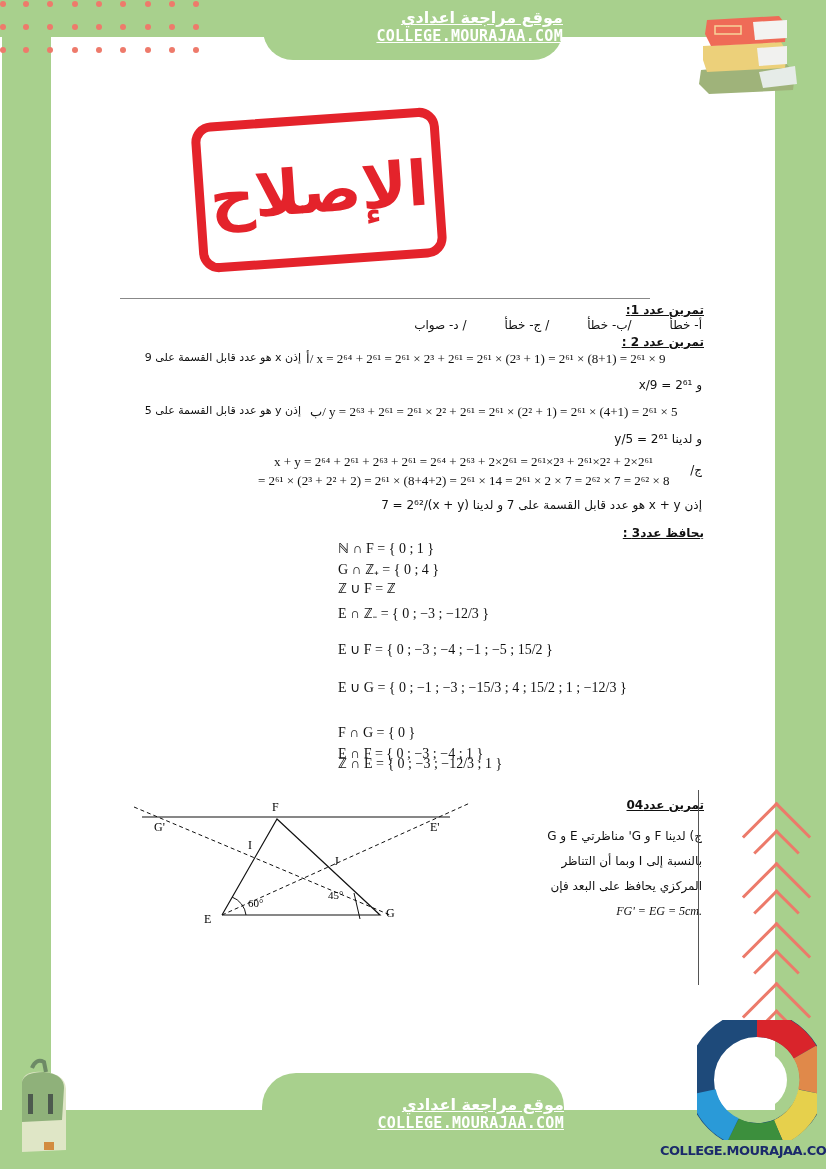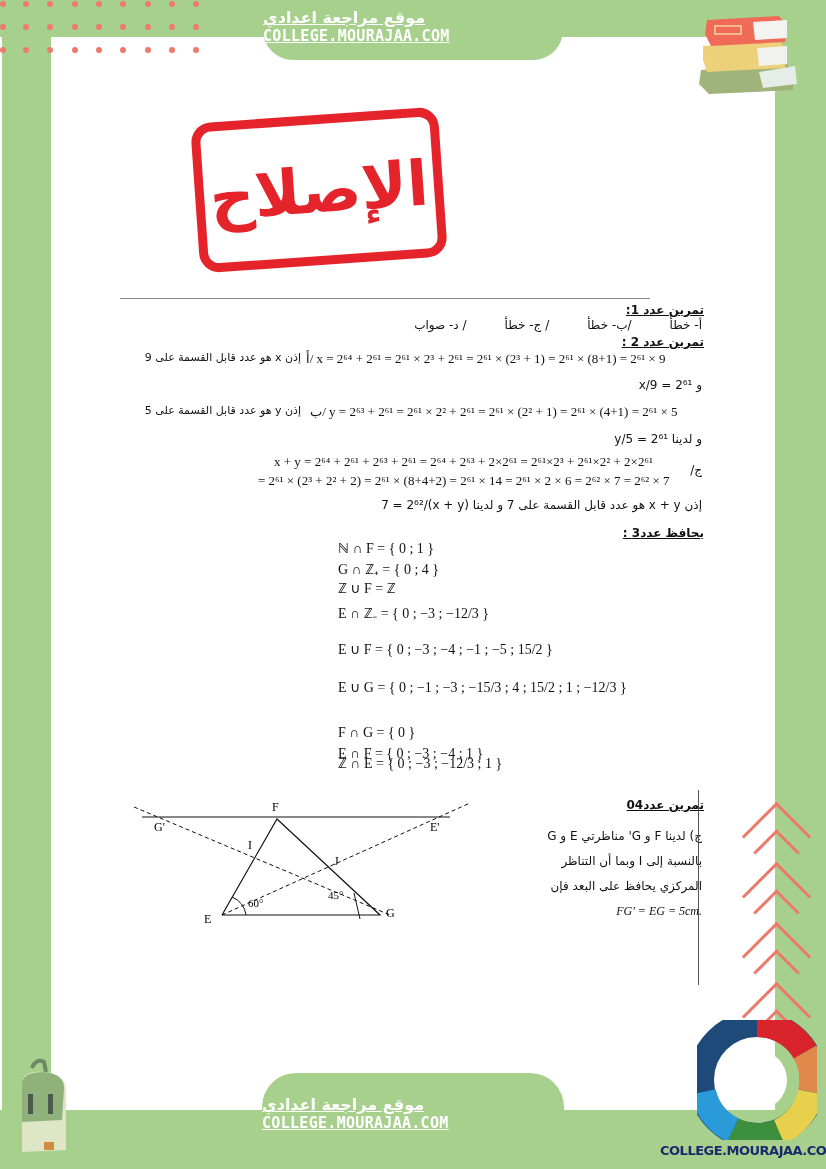--- a/index.html
+++ b/index.html
@@ -3,21 +3,21 @@
 <meta charset="utf-8">
 <style>
   html,body{margin:0;padding:0;}
   body{width:826px;height:1169px;position:relative;overflow:hidden;background:#ffffff;font-family:"DejaVu Serif",serif;color:#111;}
   .green{background:#a8d08d;position:absolute;}
   #top-band{left:0;top:0;width:826px;height:37px;}
   #left-strip{left:2px;top:0;width:49px;height:1169px;}
   #right-strip{left:775px;top:37px;width:51px;height:1132px;}
   #bottom-band{left:0;top:1110px;width:826px;height:59px;}
   .dot{position:absolute;width:6px;height:6px;border-radius:50%;background:#ee7a6b;}
-  .tab{position:absolute;background:#a8d08d;text-align:left;color:#fff;font-family:"DejaVu Sans",sans-serif;}
+  .tab{position:absolute;background:#a8d08d;text-align:right;color:#fff;font-family:"DejaVu Sans",sans-serif;}
   #header-tab{left:263px;top:0;width:300px;height:60px;border-radius:0 0 30px 30px;}
   #footer-tab{left:262px;top:1073px;width:302px;height:96px;border-radius:34px 34px 0 0;}
   .tab .ar{font-size:16px;font-weight:bold;text-decoration:underline;direction:rtl;display:block;}
   .tab .en{font-size:15px;font-weight:bold;text-decoration:underline;letter-spacing:0.3px;display:block;font-family:"DejaVu Sans Mono",monospace;}
   #header-tab .ar{margin-top:8px;}
   #footer-tab .ar{margin-top:22px;}
   .stamp{position:absolute;left:195px;top:115px;width:248px;height:150px;border:9px solid #e4232b;border-radius:20px;transform:rotate(-4deg);box-sizing:border-box;display:flex;align-items:center;justify-content:center;}
   .stamp span{color:#e4232b;font-family:"DejaVu Sans",sans-serif;font-weight:bold;font-size:62px;direction:rtl;}
   .rule{position:absolute;left:120px;top:298px;width:530px;height:1px;background:#888;}
   .line{position:absolute;white-space:nowrap;font-size:12px;}
@@ -101,21 +101,21 @@
 
 <div class="line rtl h" style="right:122px;top:335px">تمرين عدد 2 :</div>
 <div class="line math" style="left:306px;top:351px;direction:ltr">أ/  x = 2⁶⁴ + 2⁶¹ = 2⁶¹ × 2³ + 2⁶¹ = 2⁶¹ × (2³ + 1) = 2⁶¹ × (8+1) = 2⁶¹ × 9</div>
 <div class="line rtl" style="right:525px;top:351px;font-size:11px">إذن x هو عدد قابل القسمة على 9</div>
 <div class="line rtl" style="right:124px;top:378px">و  x/9 = 2⁶¹</div>
 <div class="line math" style="left:310px;top:404px">ب/  y = 2⁶³ + 2⁶¹ = 2⁶¹ × 2² + 2⁶¹ = 2⁶¹ × (2² + 1) = 2⁶¹ × (4+1) = 2⁶¹ × 5</div>
 <div class="line rtl" style="right:525px;top:404px;font-size:11px">إذن y هو عدد قابل القسمة على 5</div>
 <div class="line rtl" style="right:124px;top:432px">و لدينا  y/5 = 2⁶¹</div>
 <div class="line rtl" style="right:124px;top:463px">ج/</div>
 <div class="line math" style="left:274px;top:454px">x + y = 2⁶⁴ + 2⁶¹ + 2⁶³ + 2⁶¹ = 2⁶⁴ + 2⁶³ + 2×2⁶¹ = 2⁶¹×2³ + 2⁶¹×2² + 2×2⁶¹</div>
-<div class="line math" style="left:258px;top:473px">= 2⁶¹ × (2³ + 2² + 2) = 2⁶¹ × (8+4+2) = 2⁶¹ × 14 = 2⁶¹ × 2 × 6 = 2⁶² × 7 = 2⁶² × 7</div>
+<div class="line math" style="left:258px;top:473px">= 2⁶¹ × (2³ + 2² + 2) = 2⁶¹ × (8+4+2) = 2⁶¹ × 14 = 2⁶¹ × 2 × 7 = 2⁶² × 7 = 2⁶² × 8</div>
 <div class="line rtl" style="right:124px;top:498px">إذن x + y هو عدد قابل القسمة على 7 و لدينا  (x + y)/7 = 2⁶²</div>
 
 <div class="line rtl h" style="right:122px;top:526px">يحافظ عدد3 :</div>
 <div class="line setline" style="left:338px;top:538px">ℕ ∩ F = { 0 ; 1 }</div>
 <div class="line setline" style="left:338px;top:559px">G ∩ ℤ₊ = { 0 ; 4 }</div>
 <div class="line setline" style="left:338px;top:578px">ℤ ∪ F = ℤ</div>
 <div class="line setline" style="left:338px;top:603px">E ∩ ℤ₋ = { 0 ; −3 ; −12/3 }</div>
 <div class="line setline" style="left:338px;top:641px">E ∪ F = { 0 ; −3 ; −4 ; −1 ; −5 ; 15/2 }</div>
 <div class="line setline" style="left:338px;top:679px">E ∪ G = { 0 ; −1 ; −3 ; −15/3 ; 4 ; 15/2 ; 1 ; −12/3 }</div>
 <div class="line setline" style="left:338px;top:746px">E ∩ F = { 0 ; −3 ; −4 ; 1 }</div>

